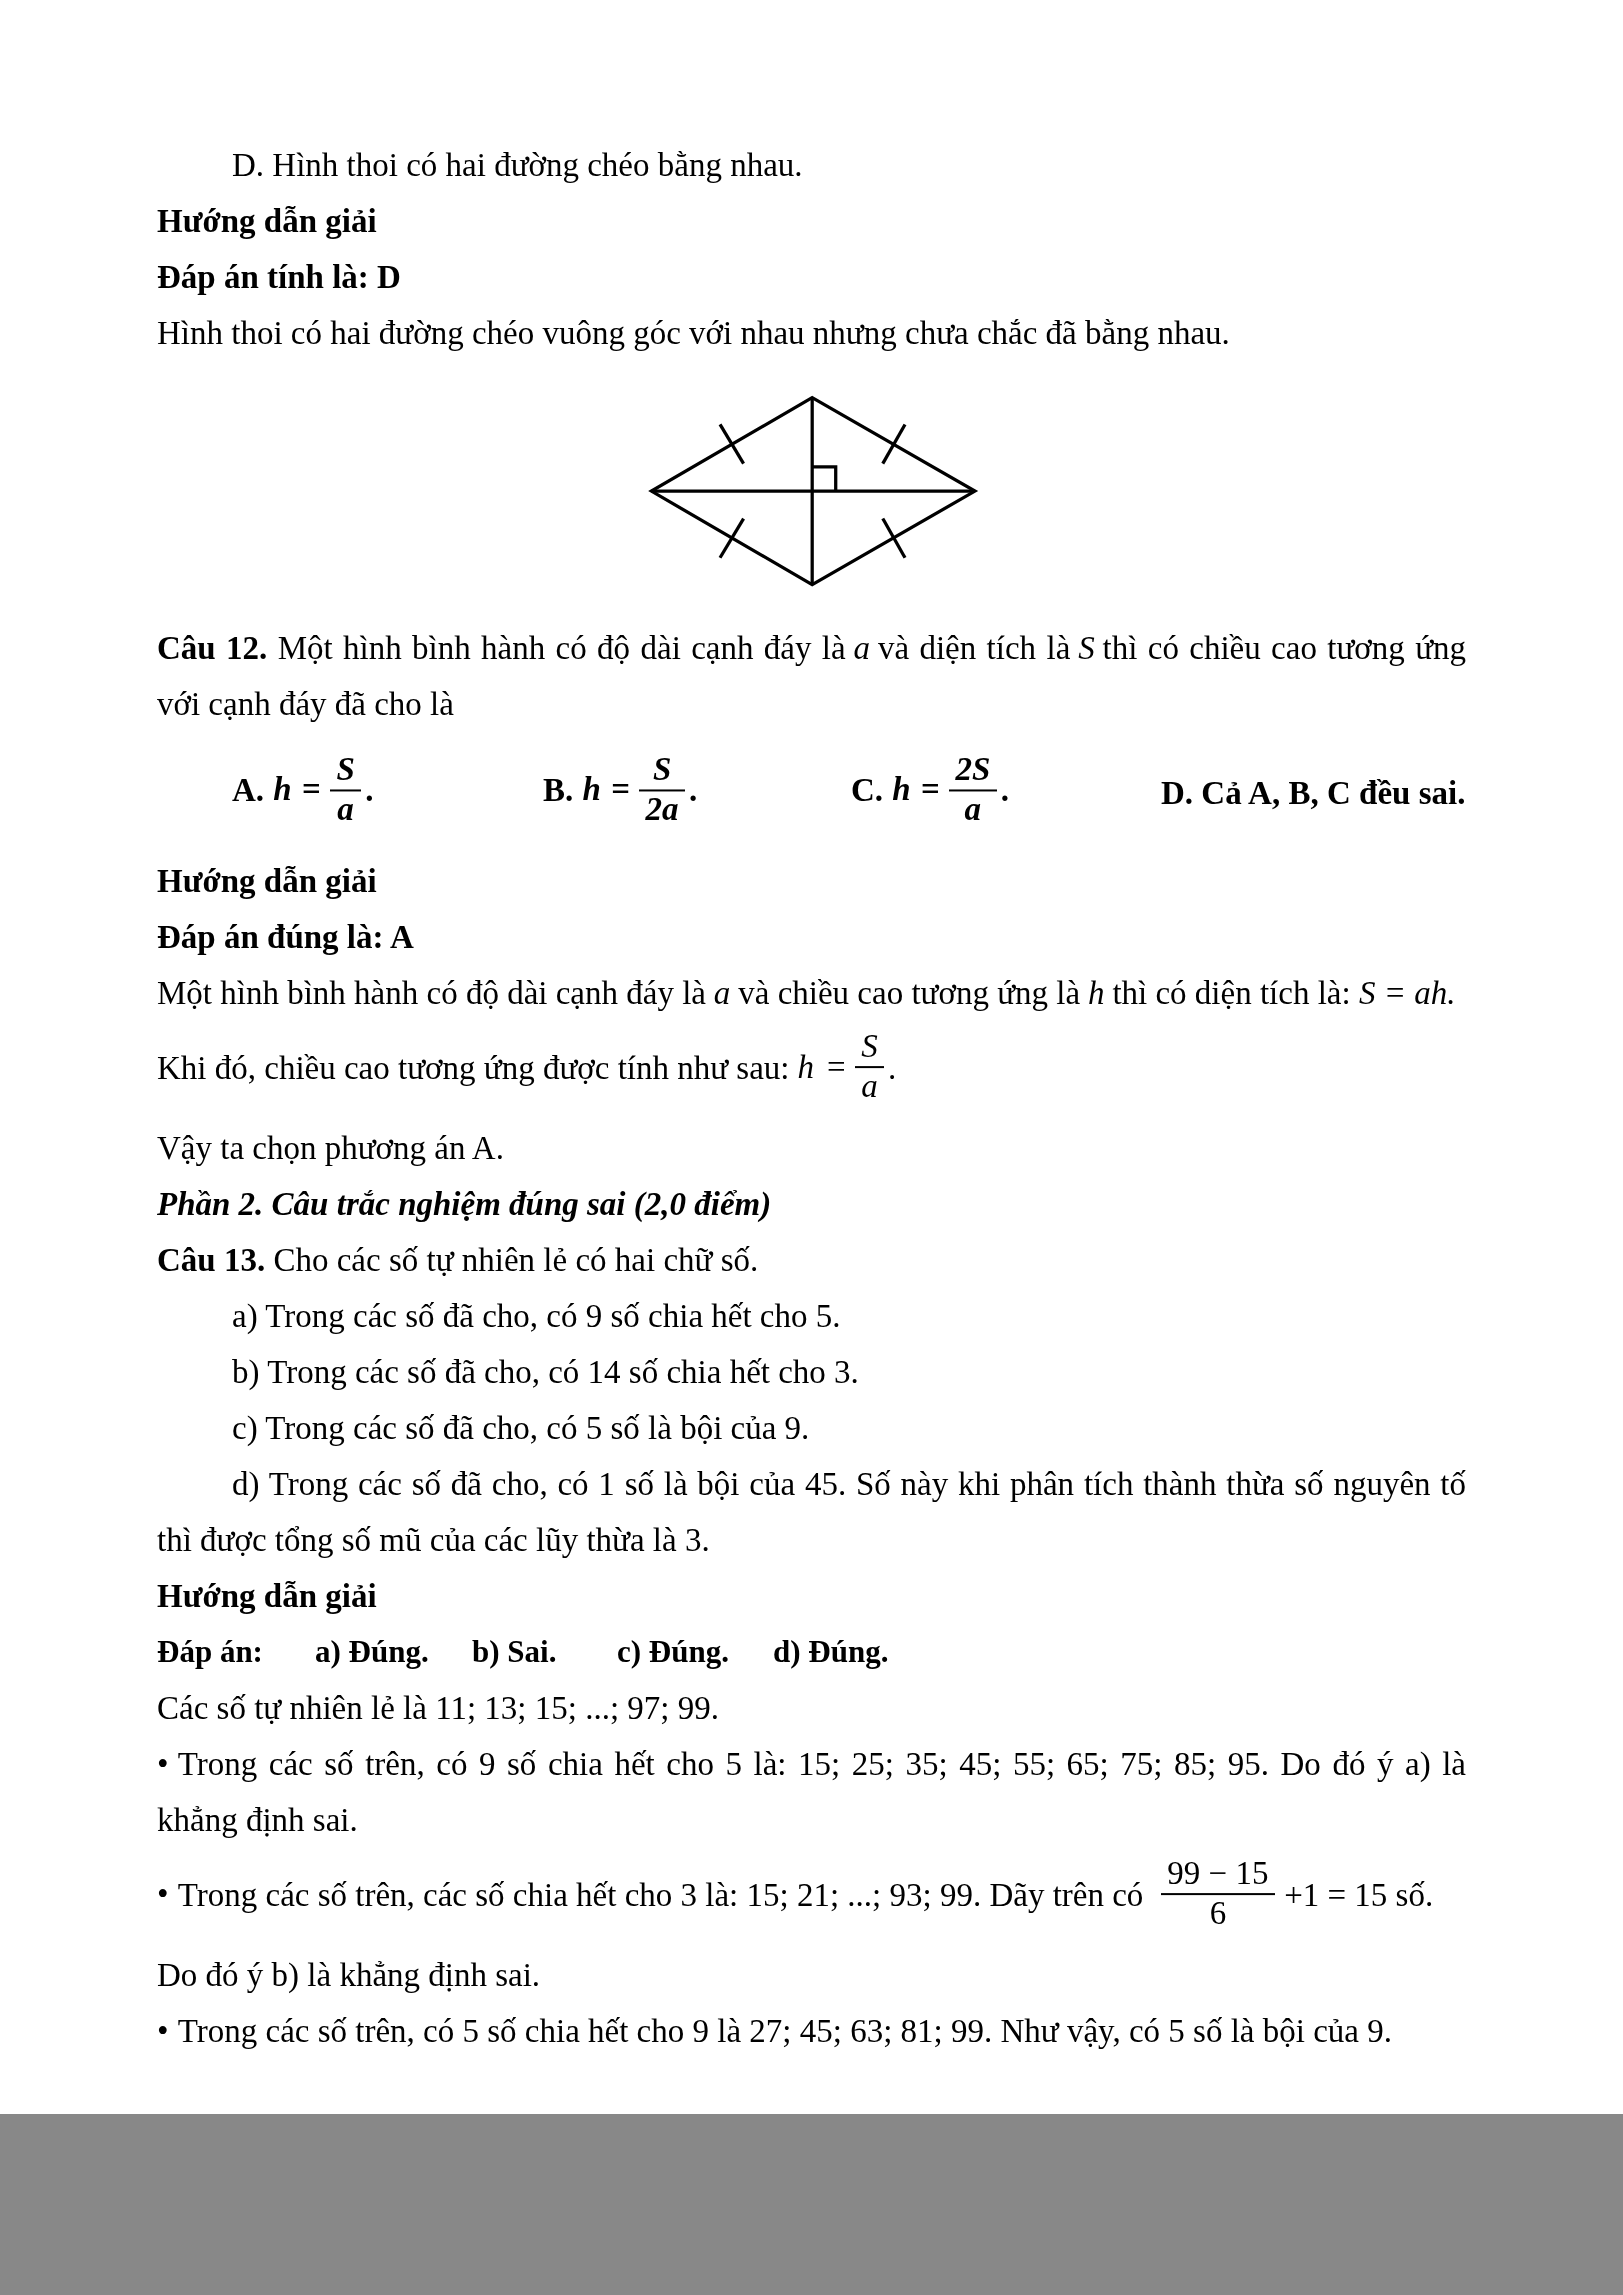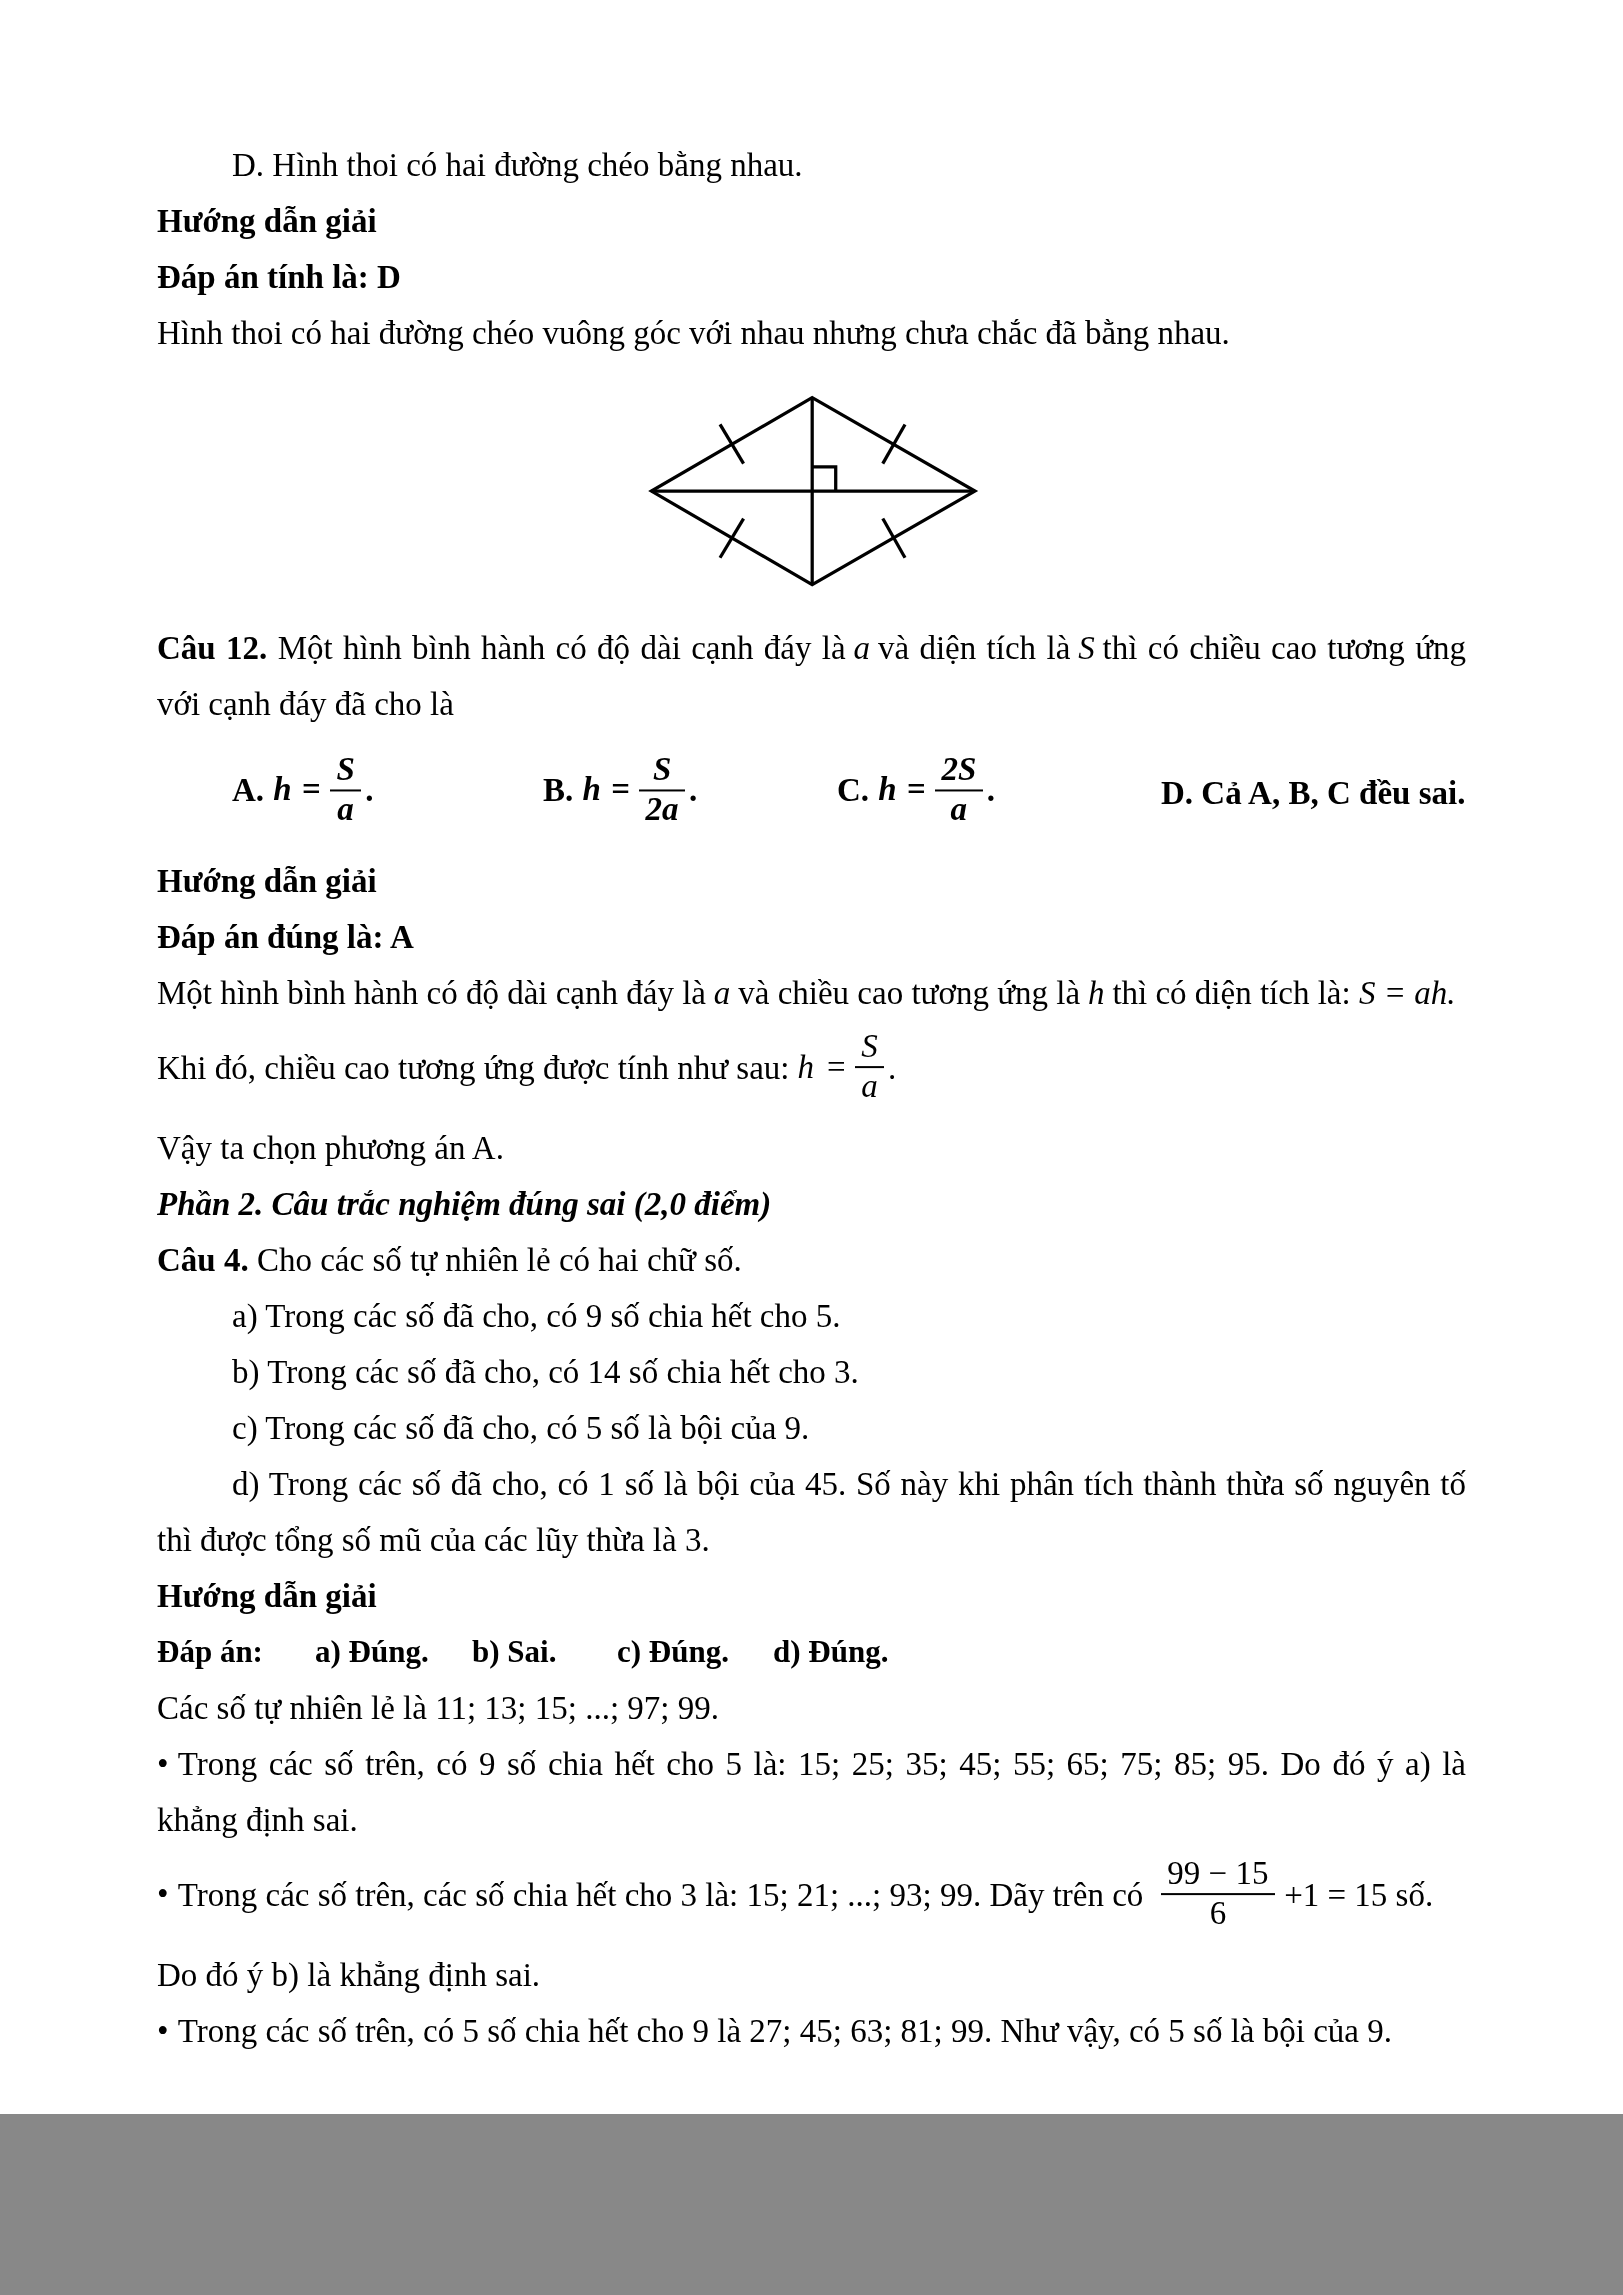--- a/index.html
+++ b/index.html
@@ -98,41 +98,41 @@
 
     <p class="line just"><span class="bold">Câu 12.</span> <span>Một hình bình hành có độ dài cạnh đáy là</span><span class="ivar">a</span><span>và diện tích là</span><span class="ivar">S</span><span>thì có chiều cao tương ứng với cạnh đáy đã cho là</span></p>
 
     <div class="optrow">
       <span class="opt" style="left:75px">
         <span>A.</span><span class="ivar-tight">h</span><span class="eq">=</span><span class="frac"><span class="fnum">S</span><span class="fden">a</span></span><span>.</span>
       </span>
       <span class="opt" style="left:386px">
         <span>B.</span><span class="ivar-tight">h</span><span class="eq">=</span><span class="frac"><span class="fnum">S</span><span class="fden">2a</span></span><span>.</span>
       </span>
-      <span class="opt" style="left:680px">
+      <span class="opt" style="left:694px">
         <span>C.</span><span class="ivar-tight">h</span><span class="eq">=</span><span class="frac"><span class="fnum">2S</span><span class="fden">a</span></span><span>.</span>
       </span>
       <span class="opt" style="left:1004px">
         <span>D.</span> <span>Cả A, B, C đều sai.</span>
       </span>
     </div>
 
     <p class="line bold">Hướng dẫn giải</p>
 
     <p class="line bold">Đáp án đúng là: A</p>
 
     <p class="line just"><span>Một hình bình hành có độ dài cạnh đáy là</span><span class="ivar">a</span><span>và chiều cao tương ứng là</span><span class="ivar">h</span><span>thì có diện tích là:</span> <span class="ivar" style="padding-left:0">S = ah.</span></p>
 
     <p class="line nowrap tall-line"><span>Khi đó, chiều cao tương ứng được tính như sau:</span><span class="ivar">h</span><span class="eq">=</span><span class="frac"><span class="fnum">S</span><span class="fden">a</span></span><span>.</span></p>
 
     <p class="line">Vậy ta chọn phương án A.</p>
 
     <p class="line bi">Phần 2. Câu trắc nghiệm đúng sai (2,0 điểm)</p>
 
-    <p class="line"><span class="bold">Câu 4.</span> <span>Cho các số tự nhiên lẻ có hai chữ số.</span></p>
+    <p class="line"><span class="bold">Câu 13.</span> <span>Cho các số tự nhiên lẻ có hai chữ số.</span></p>
 
     <p class="line indent">a) Trong các số đã cho, có 9 số chia hết cho 5.</p>
     <p class="line indent">b) Trong các số đã cho, có 14 số chia hết cho 3.</p>
     <p class="line indent">c) Trong các số đã cho, có 5 số là bội của 9.</p>
     <p class="line indent just">d) Trong các số đã cho, có 1 số là bội của 45. Số này khi phân tích thành thừa số nguyên tố thì được tổng số mũ của các lũy thừa là 3.</p>
 
     <p class="line bold">Hướng dẫn giải</p>
 
     <div class="ansrow">
       <span style="left:0">Đáp án:</span>

